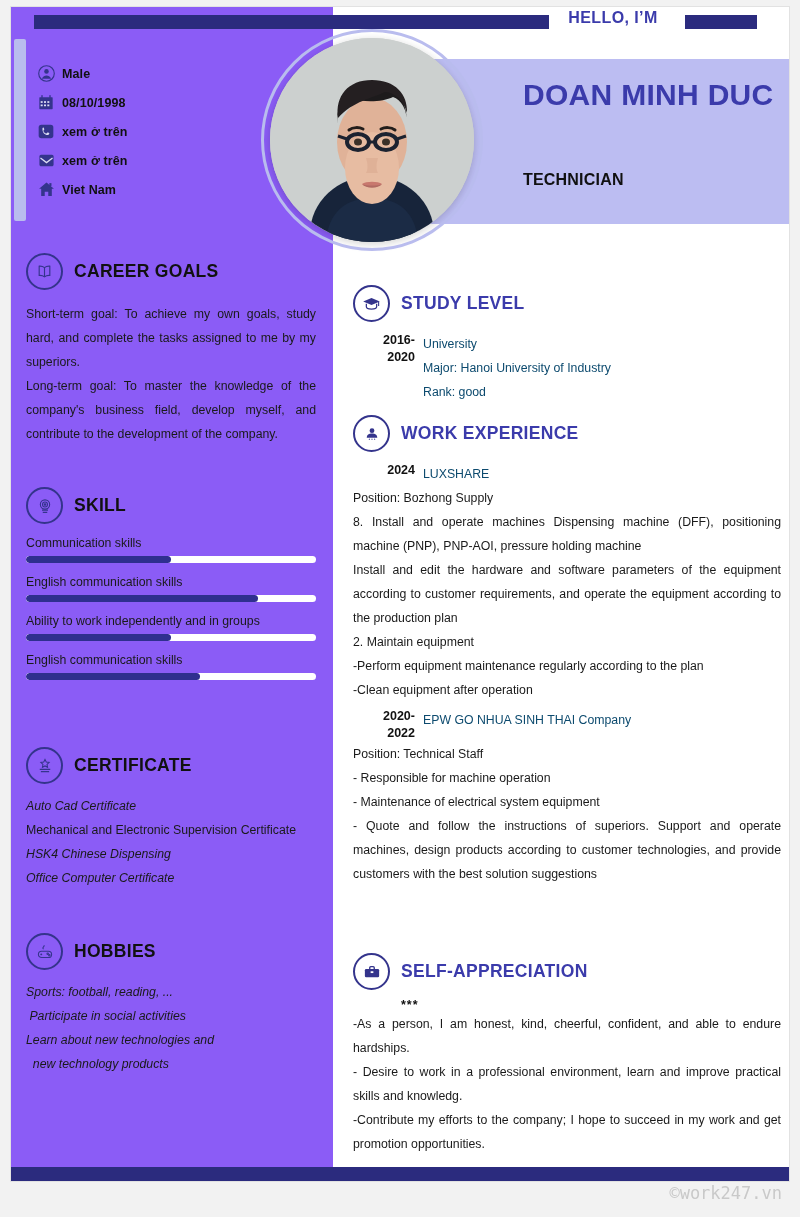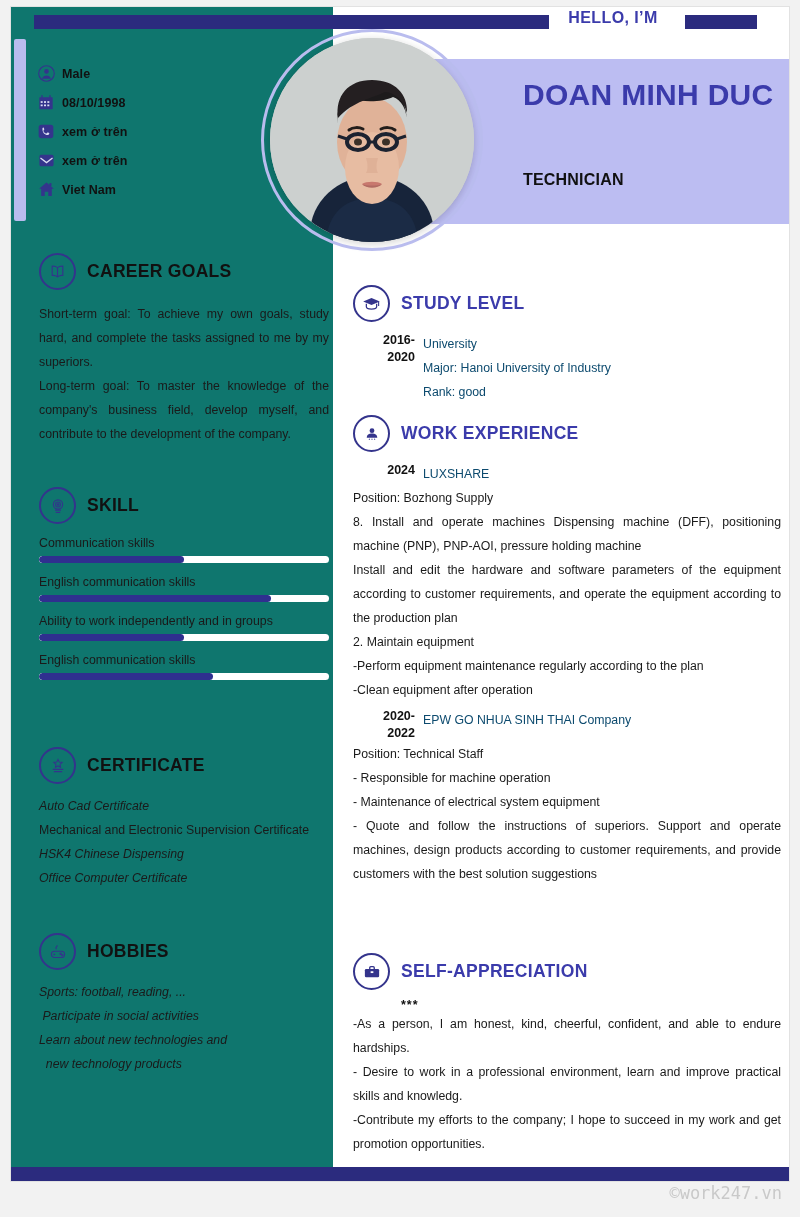--- a/index.html
+++ b/index.html
@@ -1,33 +1,33 @@
 <!DOCTYPE html>
 <html><head>
 <meta charset="utf-8">
 <style>
   html,body{margin:0;padding:0;background:#f2f2f2;}
   body{font-family:"Liberation Sans",sans-serif;}
   .page{position:relative;width:800px;height:1217px;background:#f2f2f2;overflow:hidden;}
   .sheet{position:absolute;left:10px;top:6px;width:780px;height:1176px;background:#ffffff;border:1px solid #e2e2e2;box-sizing:border-box;overflow:hidden;}
 
   
-  .left-col{position:absolute;left:0;top:0;width:322px;height:1160px;background:#0f766e;}
+  .left-col{position:absolute;left:0;top:0;width:322px;height:1160px;background:#8b5cf6;}
   .accent-strip{position:absolute;left:3px;top:32px;width:12px;height:182px;background:#b9bcee;border-radius:2px;}
   .topbar-left{position:absolute;left:23px;top:8px;width:299px;height:14px;background:#2b2b7e;}
 
   
   .contact{position:absolute;left:27px;top:52px;width:270px;}
   .contact-row{display:flex;align-items:center;height:29px;}
   .contact-ico{width:24px;height:20px;color:#34348c;display:flex;align-items:center;}
   .contact-ico svg{display:block;}
   .contact-txt{font-size:12.5px;font-weight:bold;color:#111;letter-spacing:.1px;}
 
   
-  .sec{position:absolute;left:28px;width:290px;}
+  .sec{position:absolute;left:15px;width:290px;}
   .sec-head{display:flex;align-items:center;gap:11px;}
   .sec-ico{width:33px;height:33px;border-radius:50%;border:2px solid #34348c;display:flex;align-items:center;justify-content:center;color:#34348c;flex:none;}
   .sec-title{font-size:17.5px;font-weight:bold;color:#111;letter-spacing:.3px;}
   .sec-title.blue{color:#3b3bab;}
   .body-txt{font-size:12.3px;color:#1a1a1a;line-height:24px;text-align:justify;}
   .body-txt.left{text-align:left;font-style:italic;}
 
   
   .skill{margin-top:12px;}
   .skill-label{font-size:12.3px;color:#1a1a1a;margin-bottom:6px;}
@@ -297,21 +297,21 @@
       <div class="rtxt left">-Clean equipment after operation</div>
 
       <div class="entry" style="margin-top:6px;">
         <div class="entry-year" style="white-space:pre-line;">2020-
 2022</div>
         <div class="entry-body">EPW GO NHUA SINH THAI Company</div>
       </div>
       <div class="rtxt left">Position: Technical Staff</div>
       <div class="rtxt left">- Responsible for machine operation</div>
       <div class="rtxt left">- Maintenance of electrical system equipment</div>
-      <div class="rtxt"> - Quote and follow the instructions of superiors. Support and operate machines, design products according to customer requirements, and provide customers with the best solution suggestions</div>
+      <div class="rtxt"> - Quote and follow the instructions of superiors. Support and operate machines, design products according to customer technologies, and provide customers with the best solution suggestions</div>
     </div>
 
     <div class="rsec" style="top:946px;">
       <div class="sec-head">
         <span class="sec-ico">
           <svg width="18" height="18" viewBox="0 0 24 24" fill="currentColor">
                 <rect x="2.5" y="8" width="19" height="11" rx="1.6"></rect>
                 <path d="M9 8V6.2c0-.8.6-1.4 1.4-1.4h3.2c.8 0 1.4.6 1.4 1.4V8" fill="none" stroke="currentColor" stroke-width="1.8"></path>
                 <rect x="10.2" y="11" width="3.6" height="2.4" fill="#fff"></rect>
               </svg>

